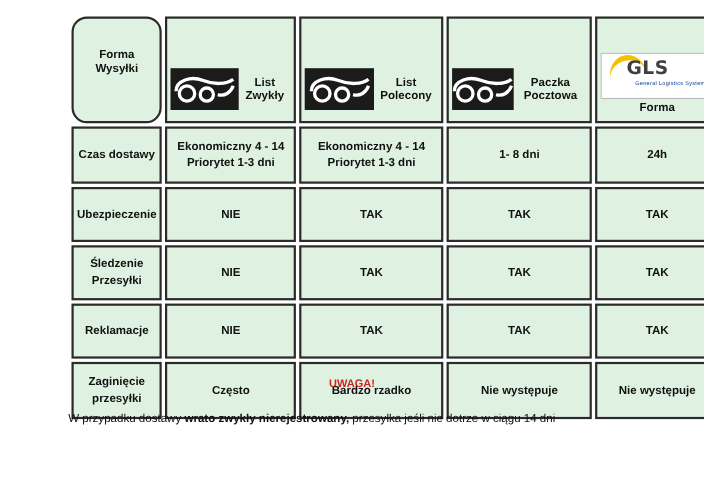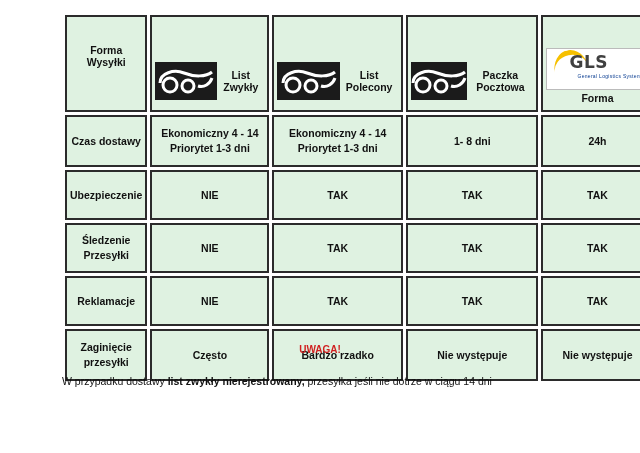--- a/index.html
+++ b/index.html
@@ -50,20 +50,21 @@
     width: 104px;
   }
   tr.header-row td {
     height: 74px;
     vertical-align: bottom;
     padding-bottom: 6px;
   }
   tr.header-row td.rowhead {
     vertical-align: middle;
     padding-bottom: 17px;
+    border-radius: 14px;
   }
   tr.time-row td { height: 44px; }
   tr.std-row td { height: 42px; }
   tr.last-row td { height: 44px; }
 
   .logo-wrap {
     height: 42px;
     display: flex;
     align-items: center;
     justify-content: center;
@@ -255,17 +256,17 @@
       <td class="col">Bardzo rzadko</td>
       <td class="col">Nie występuje</td>
       <td class="col">Nie występuje</td>
     </tr>
   </tbody>
     </table>
 
   <div class="note">
     <div class="note-title">UWAGA!</div>
     <div class="note-body">
-      <span>W przypadku dostawy </span><b>list zwykły nierejestrowany,</b><span>  przesyłka jeśli nie dotrze w ciągu 14 dni</span><br>
+      <span>W przypadku dostawy </span><b>wrato zwykły nierejestrowany,</b><span>  przesyłka jeśli nie dotrze w ciągu 14 dni</span><br>
     </div>
   </div>
 
 </div>
 
 </body></html>

